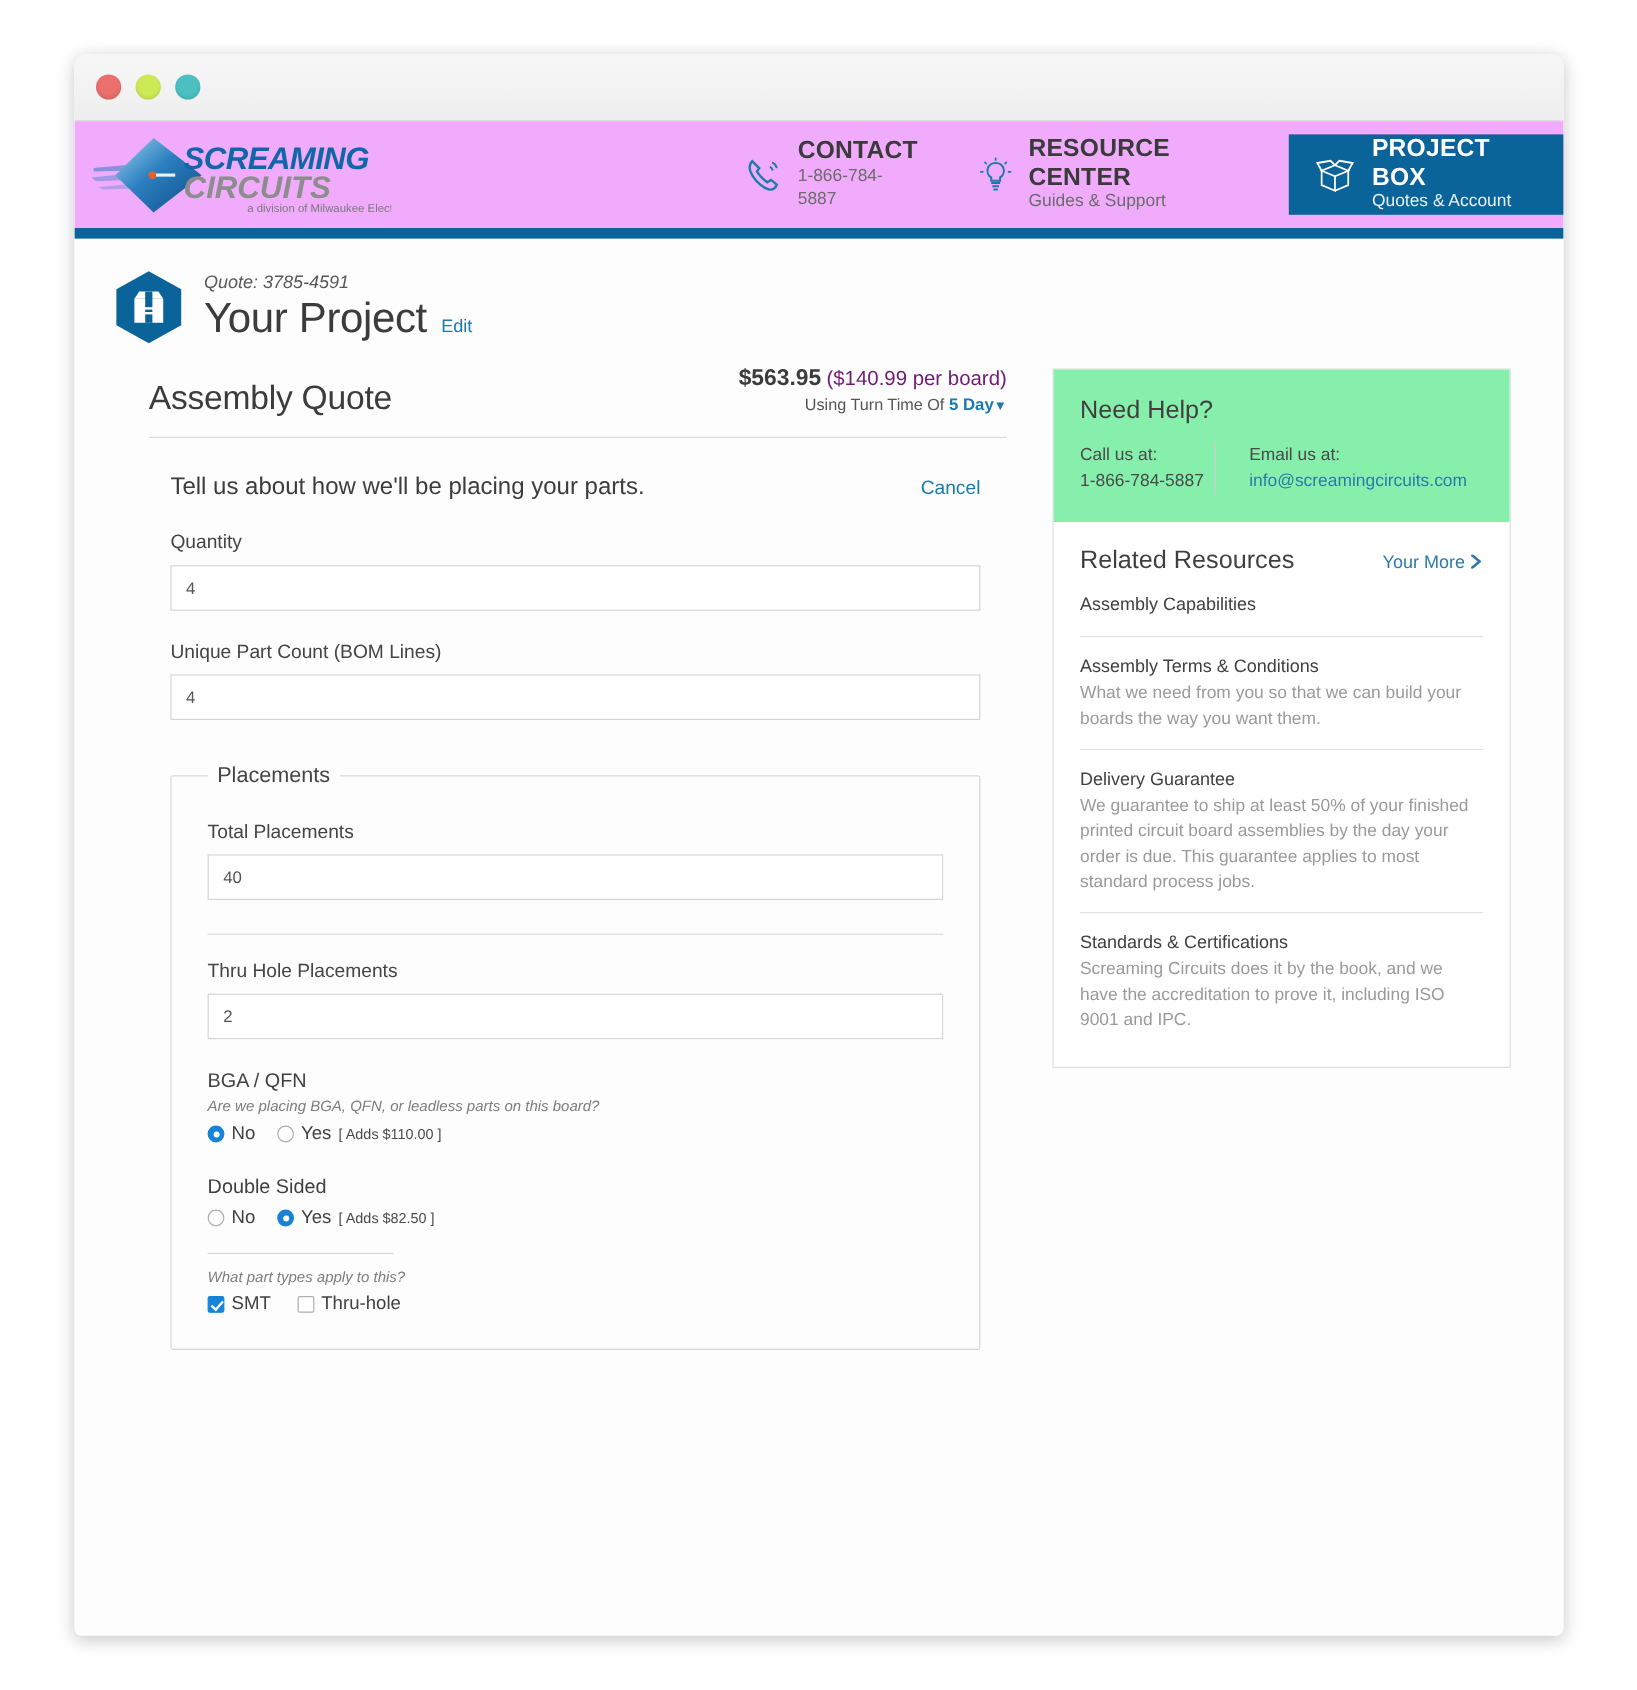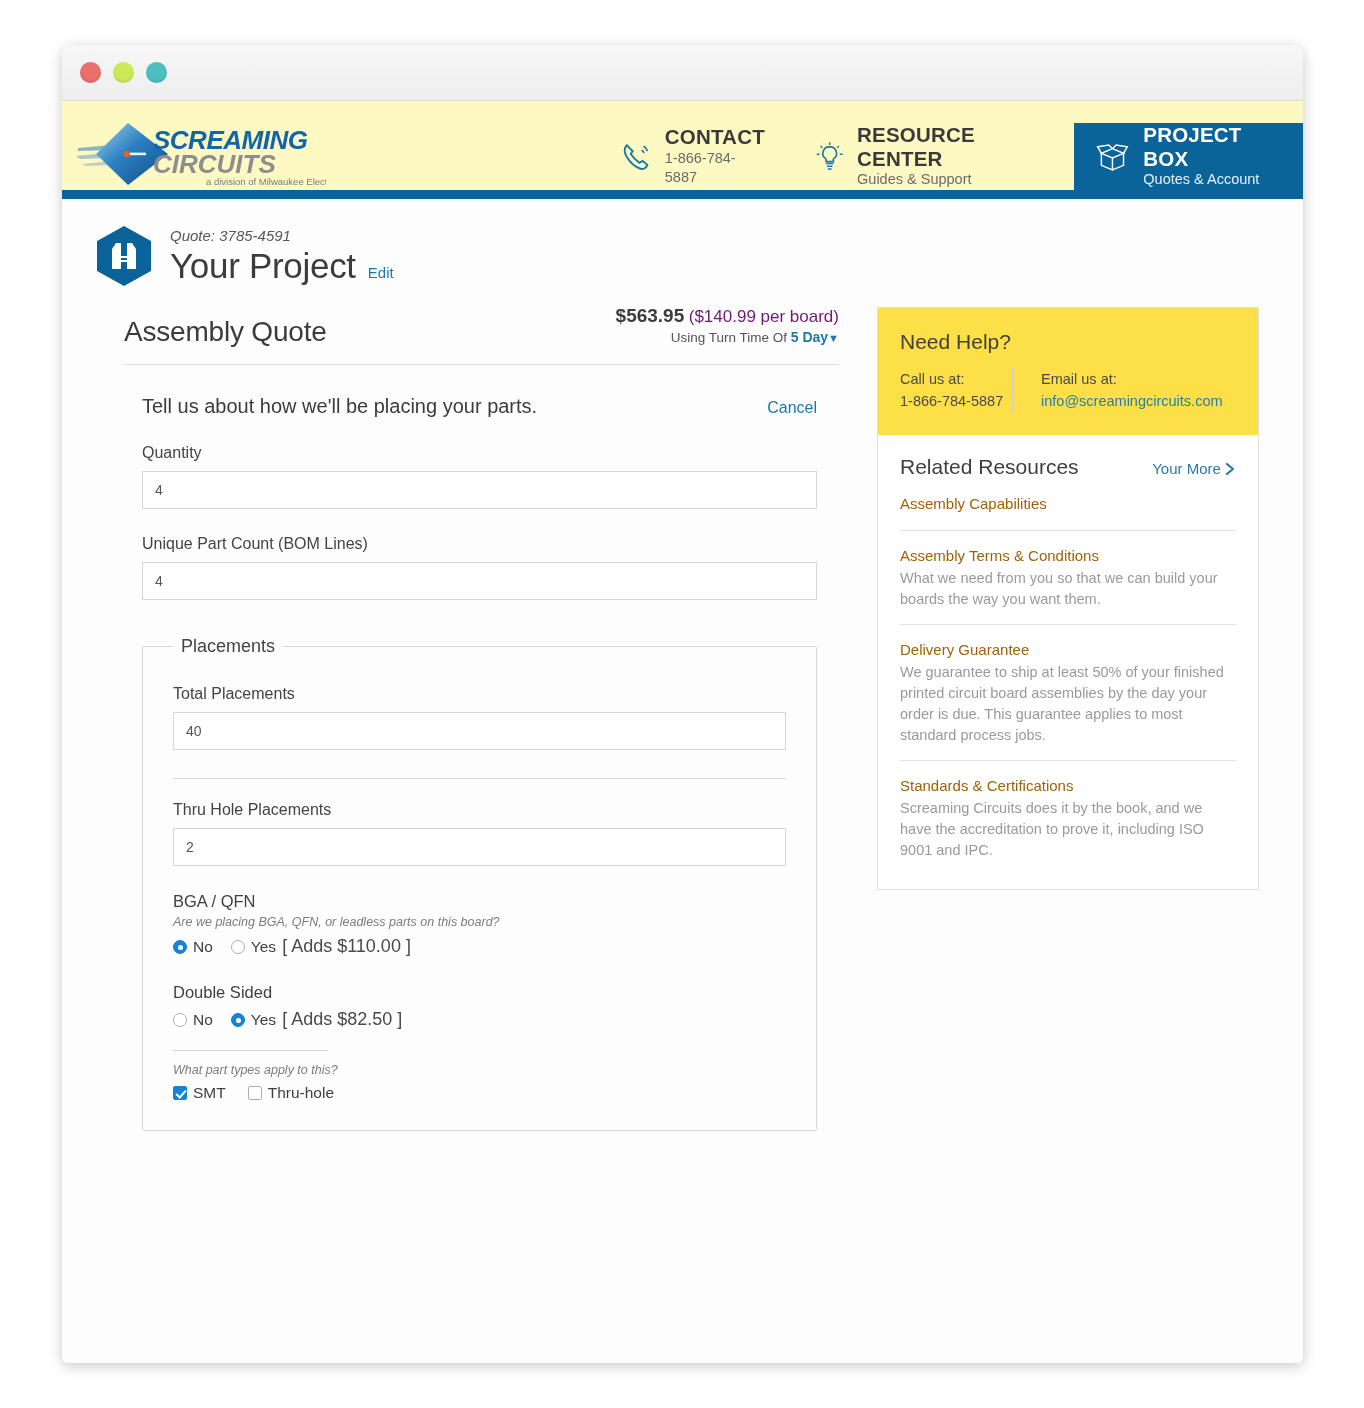--- a/index.html
+++ b/index.html
@@ -28,22 +28,22 @@
     padding-left: 18px; gap: 12px;
   }
   .dot { width: 21px; height: 21px; border-radius: 50%; }
   .dot.red { background: #e9706c; box-shadow: inset 0 -2px 3px rgba(0,0,0,.09); }
   .dot.yellow { background: #ccea56; box-shadow: inset 0 -2px 3px rgba(0,0,0,.09); }
   .dot.green { background: #4cc0c1; box-shadow: inset 0 -2px 3px rgba(0,0,0,.09); }
 
   
   .site-header {
     height: 89px;
-    background: #fef9c3;
-    display: flex; align-items: flex-end;
+    background: #f0abfc;
+    display: flex; align-items: center;
     position: relative;
   }
   .logo-wrap { display: flex; align-items: center; padding-left: 14px; width: 560px; }
   .logo-svg { display:block; }
 
   .hdr-nav { margin-left:auto; display: flex; align-items: stretch; }
   .hdr-item {
     display: flex; align-items: center; gap: 12px;
     padding: 0 24px;
   }
@@ -119,52 +119,52 @@
   .radio {
     width: 14px; height: 14px; border-radius: 50%; border: 1px solid #aeaeae;
     background: #fff; flex: none; position: relative; cursor: pointer;
   }
   .radio.on { background: #1683d8; border-color: #1683d8; }
   .radio.on::after {
     content:""; position:absolute; left:4px; top:4px; width:5px; height:5px;
     border-radius: 50%; background:#fff;
   }
   .radio-label { font-size: 15.5px; color: #3f3f3f; }
-  .adds { font-size: 18px; color: #4a4a4a; }
+  .adds { font-size: 12px; color: #4a4a4a; }
 
   .sep-short { height:1px; background:#d7d7d7; width: 155px; margin: 20px 0 0 0; }
   .cb-row { display:flex; align-items:center; gap: 8px; margin-top: 7px; }
   .cb-item { display:flex; align-items:center; gap:6px; margin-right: 14px;}
   .cbox {
     width: 14px; height: 14px; border: 1px solid #aeaeae; background: #fff;
     flex:none; position: relative; cursor: pointer; border-radius: 2px;
   }
   .cbox.on { background:#1683d8; border-color:#1683d8; }
   .cbox.on::after {
     content:""; position:absolute; left:4px; top:1px; width:4px; height:8px;
     border: solid #fff; border-width: 0 2px 2px 0; transform: rotate(42deg);
   }
 
   
   .side-card { border: 1px solid #dfdfdf; background: #fff; }
-  .help-box { background: #fde047; padding: 22px 22px 22px 22px; }
+  .help-box { background: #86efac; padding: 22px 22px 22px 22px; }
   .help-title { font-size: 21px; color: #3f3f3f; margin-bottom: 14px; font-weight: 400;}
   .help-cols { display: flex; }
   .help-col { font-size: 14.5px; color: #494949; line-height: 1.55; }
   .help-col.c1 { width: 112px; }
   .help-col.c2 { border-left: 1px solid #cfcfcf; padding-left: 28px; }
   .help-link { color: #2c7aa8; }
 
   .res-box { padding: 20px 22px 14px 22px; }
   .res-head { display:flex; justify-content: space-between; align-items: baseline; }
   .res-title { font-size: 21px; color: #3f3f3f; }
   .view-more { font-size: 15px; color: #2c7aa8; cursor:pointer; white-space: nowrap;}
   .res-item { padding: 16px 0 14px 0; border-bottom: 1px solid #e2e2e2; }
   .res-item:last-child { border-bottom: none; }
-  .res-link { font-size: 15px; color: #a16207; cursor: pointer; display:block; margin-bottom:4px;}
+  .res-link { font-size: 15px; color: #404040; cursor: pointer; display:block; margin-bottom:4px;}
   .res-desc { font-size: 14.5px; color: #9a9a9a; line-height: 1.45; }
 </style>
 </head>
 <body>
 
 <div class="window">
 
   <div class="titlebar">
     <div class="dot red"></div>
     <div class="dot yellow"></div>

